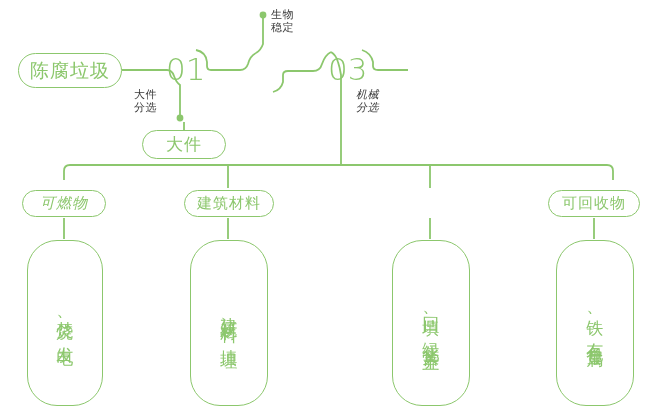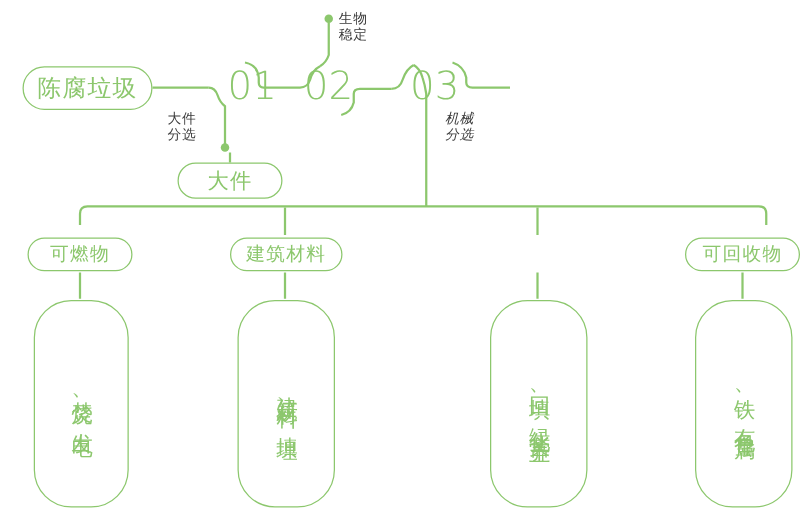--- a/index.html
+++ b/index.html
@@ -142,34 +142,33 @@
 
       <path d="M64,218 L64,239"></path>
       <path d="M228,218 L228,239"></path>
       <path d="M430,218 L430,239"></path>
       <path d="M594,218 L594,239"></path>
     </g>
   </svg>
 
   <div class="pill pill-source">陈腐垃圾</div>
 
-  <div class="stage-num" style="left:182px; top:54px;">01</div>
-  <div class="stage-num" style="left:243px; top:54px;">02</div>
+  <div class="stage-num" style="left:166px; top:54px;">01</div>
   <div class="stage-num" style="left:328px; top:54px;">03</div>
 
   <div class="note" style="left:134px; top:88px; text-align:left;">大件
 分选</div>
   <div class="note" style="left:271px; top:8px; text-align:left;">生物
 稳定</div>
   <div class="note" style="left:356px; top:88px; text-align:left;font-style:italic;">机械
 分选</div>
 
   <div class="pill pill-bulky">大件</div>
 
-  <div class="pill pill-cat" style="left:22px;  width:84px;">可燃物</div>
+  <div class="pill pill-cat" style="left:22px;  width:84px;font-style:italic;">可燃物</div>
   <div class="pill pill-cat" style="left:184px; width:90px;">建筑材料</div>
   <div class="pill pill-cat" style="left:548px; width:92px;">可回收物</div>
 
   <div class="vbox" style="left:27px;  width:76px;">
     <span class="vtext">焚烧、发电</span>
   </div>
   <div class="vbox" style="left:190px; width:78px;">
     <span class="vtext">建筑材料、填埋</span>
   </div>
   <div class="vbox" style="left:392px; width:78px;">

